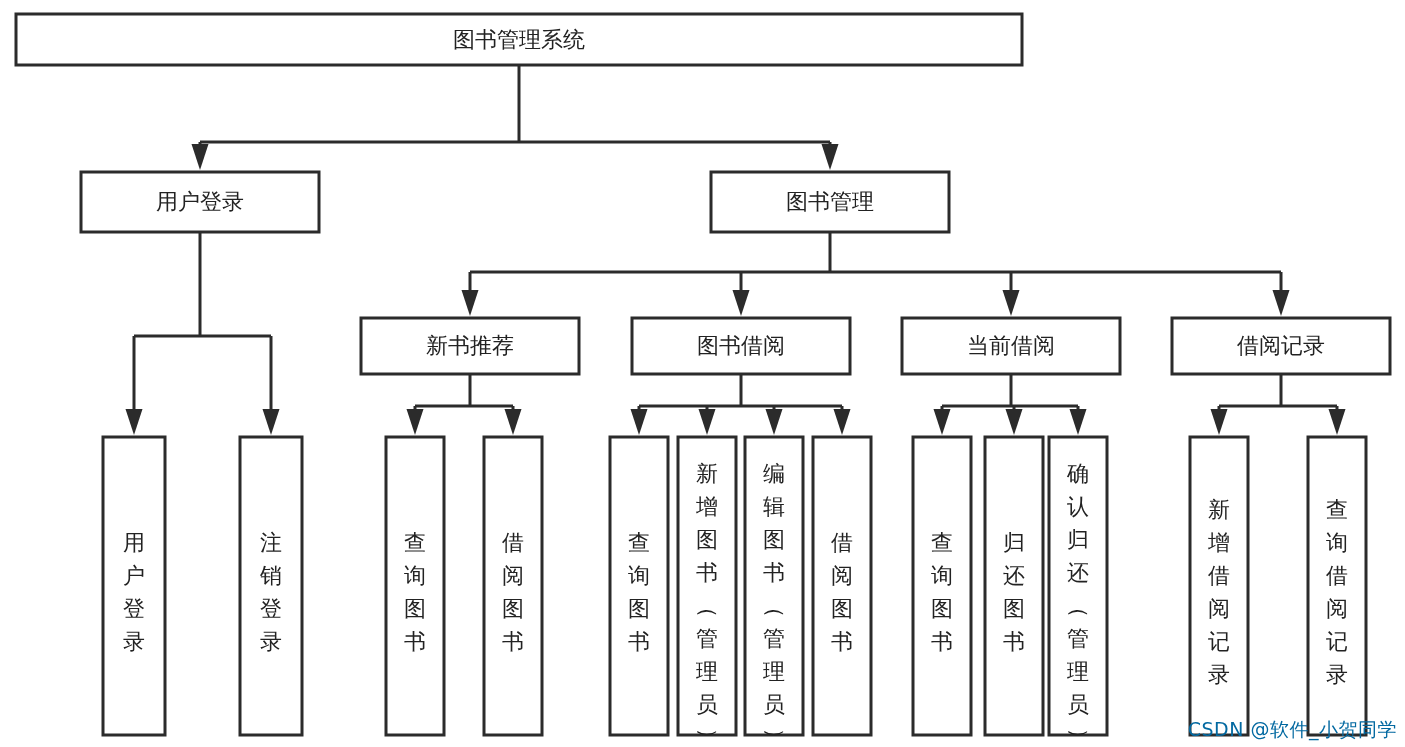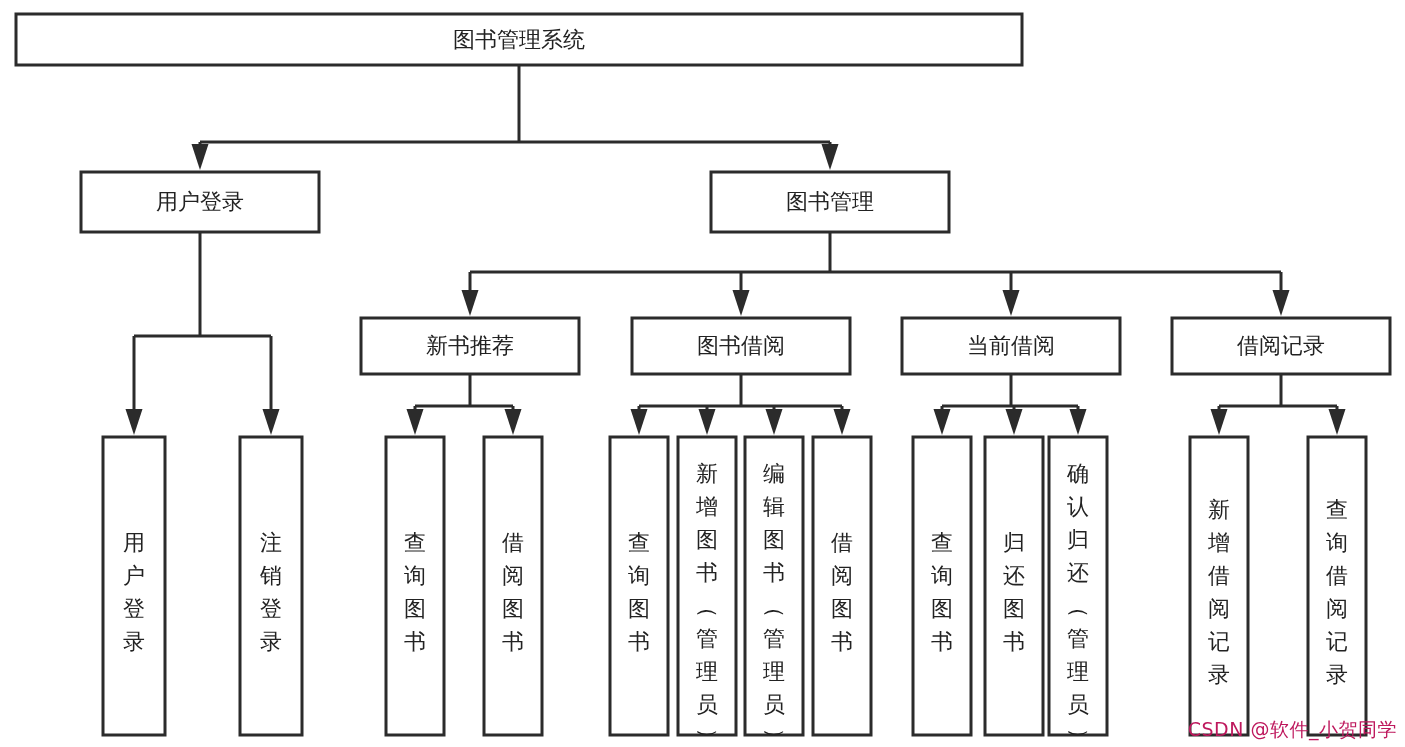--- a/index.html
+++ b/index.html
@@ -40,21 +40,21 @@
   .arrowhead {
     fill: #2b2b2b;
     stroke: none;
   }
   .watermark {
     position: absolute;
     right: 8px;
     bottom: 4px;
     font-family: "DejaVu Sans", "Liberation Sans", sans-serif;
     font-size: 19px;
-    color: #be185d;
+    color: #0369a1;
     letter-spacing: 0.5px;
     white-space: nowrap;
     pointer-events: none;
   }
 </style>
 </head>
 <body>
 
 <svg id="diagram" viewBox="0 0 1405 747">
   <g id="edges-layer">

